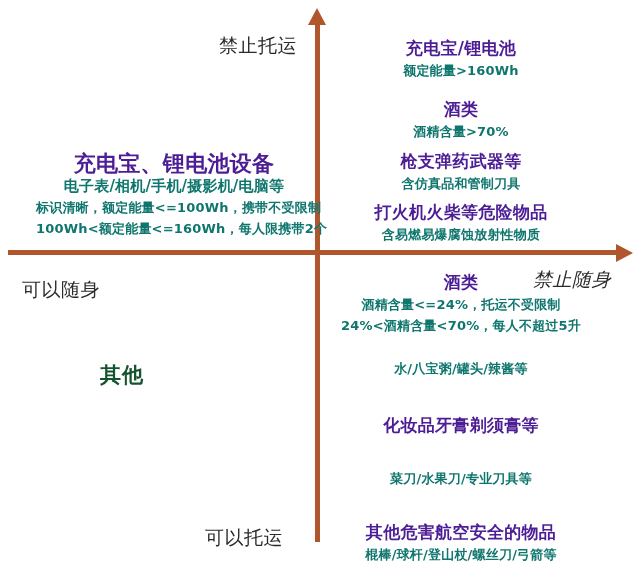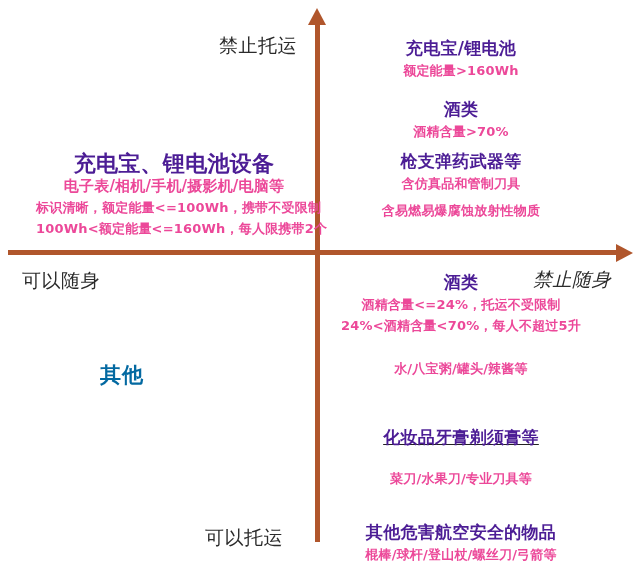--- a/index.html
+++ b/index.html
@@ -61,60 +61,60 @@
 
   
   .axis-label {
     position: absolute;
     font-size: 19px;
     color: #2b2b2b;
     letter-spacing: 0.5px;
     white-space: nowrap;
   }
   .axis-label.top-left   { left: 219px; top: 33px; }
-  .axis-label.left-mid   { left: 22px;  top: 268px; font-family: Liberation Serif, serif; }
+  .axis-label.left-mid   { left: 22px;  top: 277px; font-family: Liberation Serif, serif; }
   .axis-label.right-mid  { left: 533px; top: 267px; font-style: italic; }
   .axis-label.bottom-mid { left: 205px; top: 525px; }
 
   
   .block {
     position: absolute;
     text-align: center;
     white-space: nowrap;
   }
   .block .title {
     color: #4c1d95;
     font-size: 17px;
     font-weight: bold;
     line-height: 24px;
     letter-spacing: 0.3px;
   }
   .block .sub {
-    color: #ec4899;
+    color: #0f766e;
     font-size: 13px;
     font-weight: bold;
     line-height: 21px;
     letter-spacing: 0.2px;
   }
   .block .sub.big {
     font-size: 15px;
   }
 
   
   #tl-block { left: 36px; top: 152px; width: 276px; }
   #tl-block .title { font-size: 22px; }
 
   
   #other-label {
     position: absolute;
     left: 100px;
     top: 361px;
     font-size: 21px;
     font-weight: bold;
-    color: #0369a1;
+    color: #14532d;
     letter-spacing: 1px;
   }
 
   
   .rblock { left: 336px; width: 250px; }
 </style>
 </head>
 <body>
 
 <div id="stage">
@@ -145,36 +145,37 @@
     <div class="title">酒类</div>
     <div class="sub">酒精含量&gt;70%</div>
   </div>
 
   <div class="block rblock" style="top:149px;">
     <div class="title">枪支弹药武器等</div>
     <div class="sub">含仿真品和管制刀具</div>
   </div>
 
   <div class="block rblock" style="top:200px;">
+    <div class="title">打火机火柴等危险物品</div>
     <div class="sub">含易燃易爆腐蚀放射性物质</div>
   </div>
 
   <div id="other-label">其他</div>
 
   <div class="block rblock" style="top:270px;">
     <div class="title">酒类</div>
     <div class="sub">酒精含量&lt;=24%，托运不受限制</div>
     <div class="sub">24%&lt;酒精含量&lt;70%，每人不超过5升</div>
   </div>
 
   <div class="block rblock" style="top:358px;">
     <div class="sub">水/八宝粥/罐头/辣酱等</div>
   </div>
 
-  <div class="block rblock" style="top:425px;text-decoration:underline;">
+  <div class="block rblock" style="top:413px;">
     <div class="title">化妆品牙膏剃须膏等</div>
   </div>
 
   <div class="block rblock" style="top:468px;">
     <div class="sub">菜刀/水果刀/专业刀具等</div>
   </div>
 
   <div class="block rblock" style="top:520px;">
     <div class="title">其他危害航空安全的物品</div>
     <div class="sub">棍棒/球杆/登山杖/螺丝刀/弓箭等</div>

